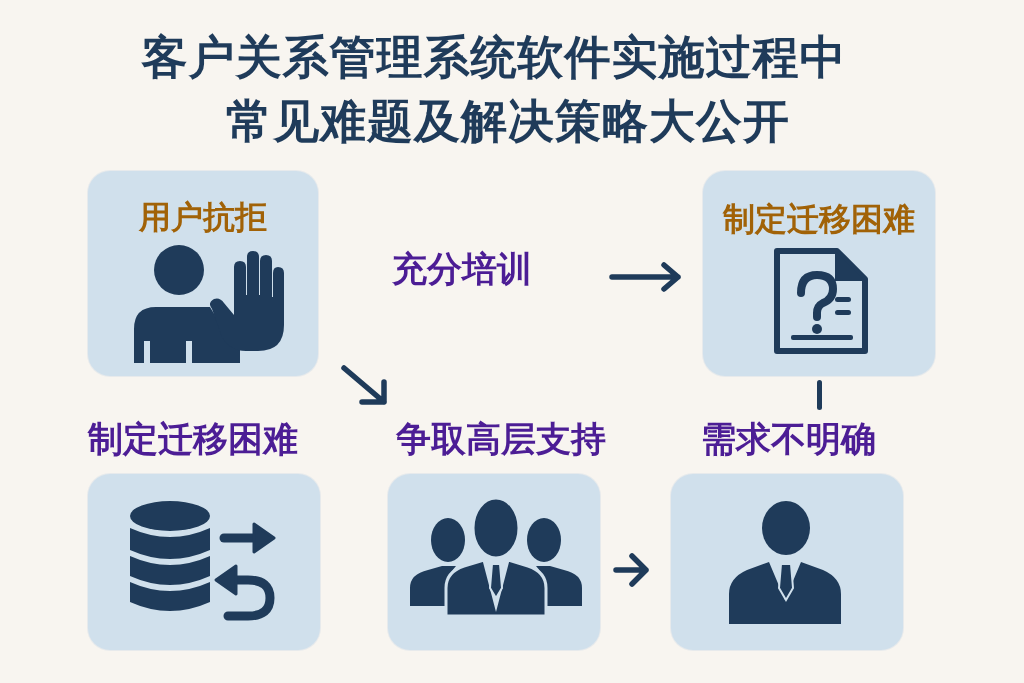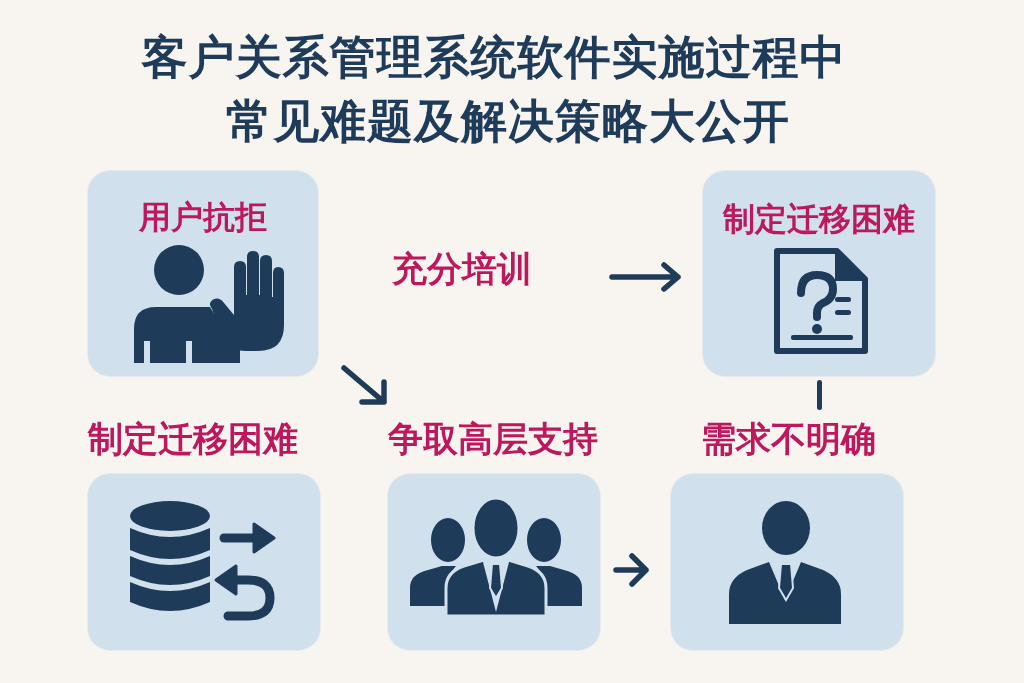--- a/index.html
+++ b/index.html
@@ -35,30 +35,30 @@
       border-radius: 22px;
       box-shadow: 0 0 0 1px rgba(200,215,228,0.35);
     }
     .card .card-label {
       position: absolute;
       left: 0;
       right: 0;
       text-align: center;
       font-weight: bold;
       font-size: 32px;
-      color: #be185d;
+      color: #a16207;
       line-height: 1;
     }
     .card svg { position: absolute; }
 
     .free-label {
       position: absolute;
       font-weight: bold;
       font-size: 35px;
-      color: #be185d;
+      color: #4c1d95;
       line-height: 1;
       white-space: nowrap;
     }
     .connector { position: absolute; }
   </style>
 </head>
 <body>
 
 <div class="title line1">客户关系管理系统软件实施过程中</div>
 <div class="title line2">常见难题及解决策略大公开</div>
@@ -95,21 +95,21 @@
 
 <svg class="connector" width="10" height="36" viewBox="0 0 10 36" style="left:815px; top:378px;">
   <rect x="2" y="2" width="5" height="30" rx="2.5" fill="#1f3b5a"></rect>
 </svg>
 
 <svg class="connector" width="56" height="50" viewBox="0 0 56 50" style="left:338px; top:362px;">
   <path d="M6 6 L46 40 M46 20 L46 40 L24 40" stroke="#1f3b5a" stroke-width="5.5" fill="none" stroke-linecap="round" stroke-linejoin="round"></path>
 </svg>
 
 <div class="free-label" style="left:88px; top:422px;">制定迁移困难</div>
-<div class="free-label" style="left:388px; top:422px;">争取高层支持</div>
+<div class="free-label" style="left:396px; top:422px;">争取高层支持</div>
 <div class="free-label" style="left:701px; top:422px;">需求不明确</div>
 
 <div class="card" style="left:88px; top:474px; width:232px; height:176px;">
   <svg width="160" height="130" viewBox="0 0 160 130" style="left:42px; top:24px;">
 
     <ellipse cx="40" cy="18" rx="40" ry="15" fill="#1f3b5a"></ellipse>
     <path d="M0 30 Q40 48 80 30 V52 Q40 70 0 52 Z" fill="#1f3b5a"></path>
     <path d="M0 58 Q40 76 80 58 V78 Q40 96 0 78 Z" fill="#1f3b5a"></path>
     <path d="M0 84 Q40 102 80 84 V104 Q40 122 0 104 Z" fill="#1f3b5a"></path>
 

